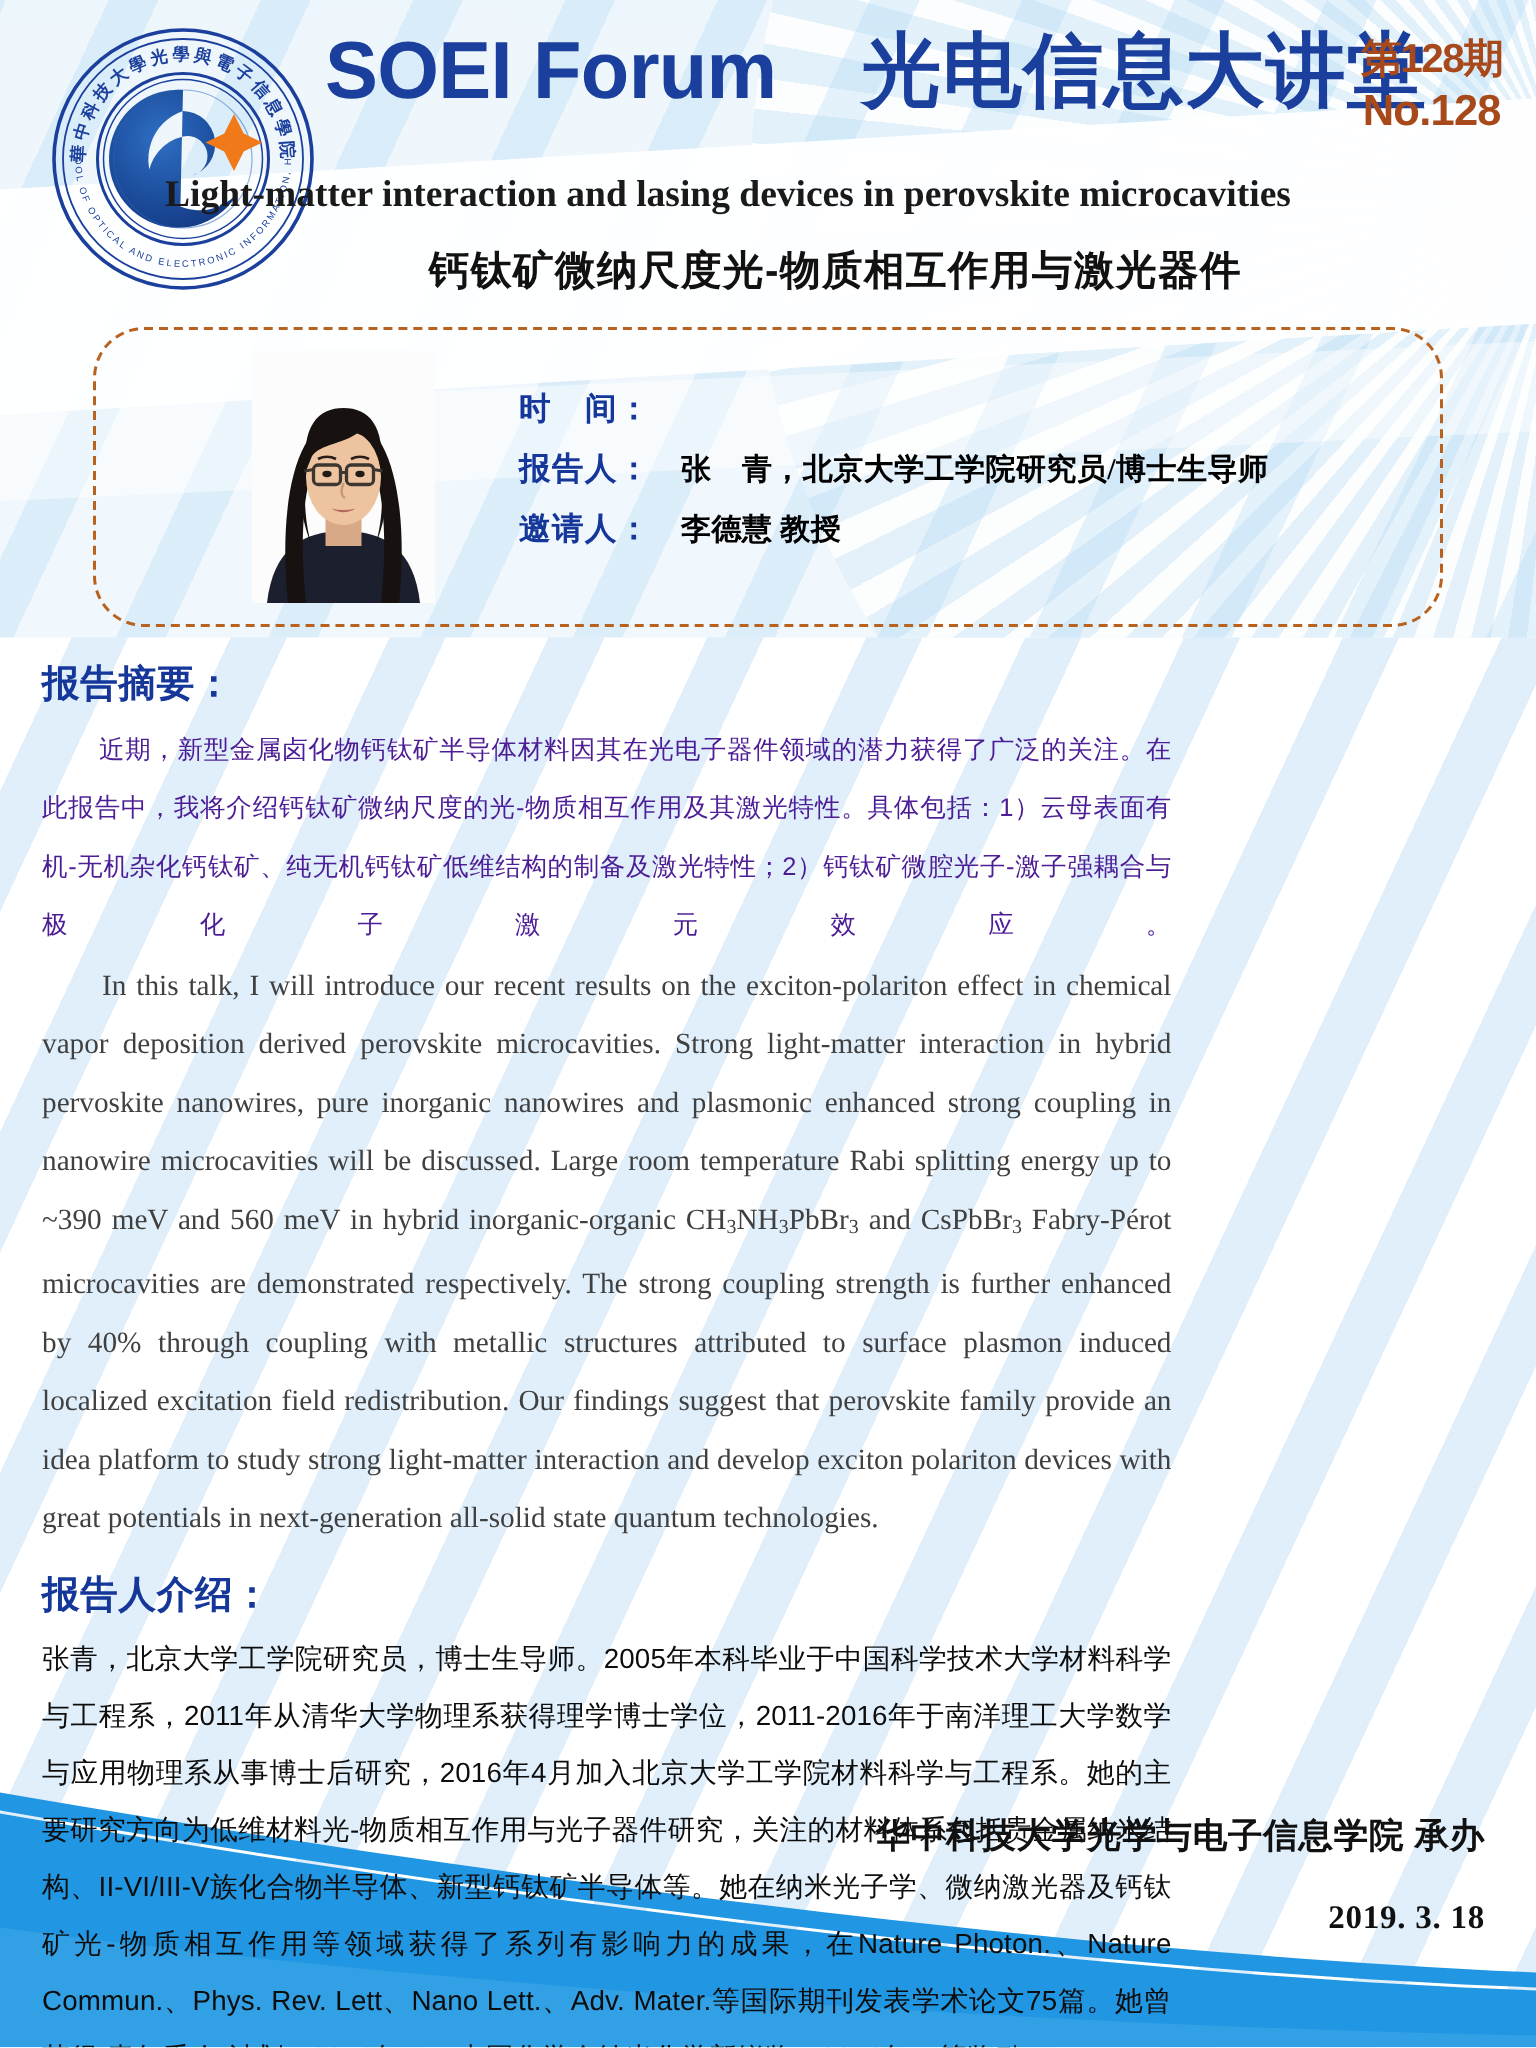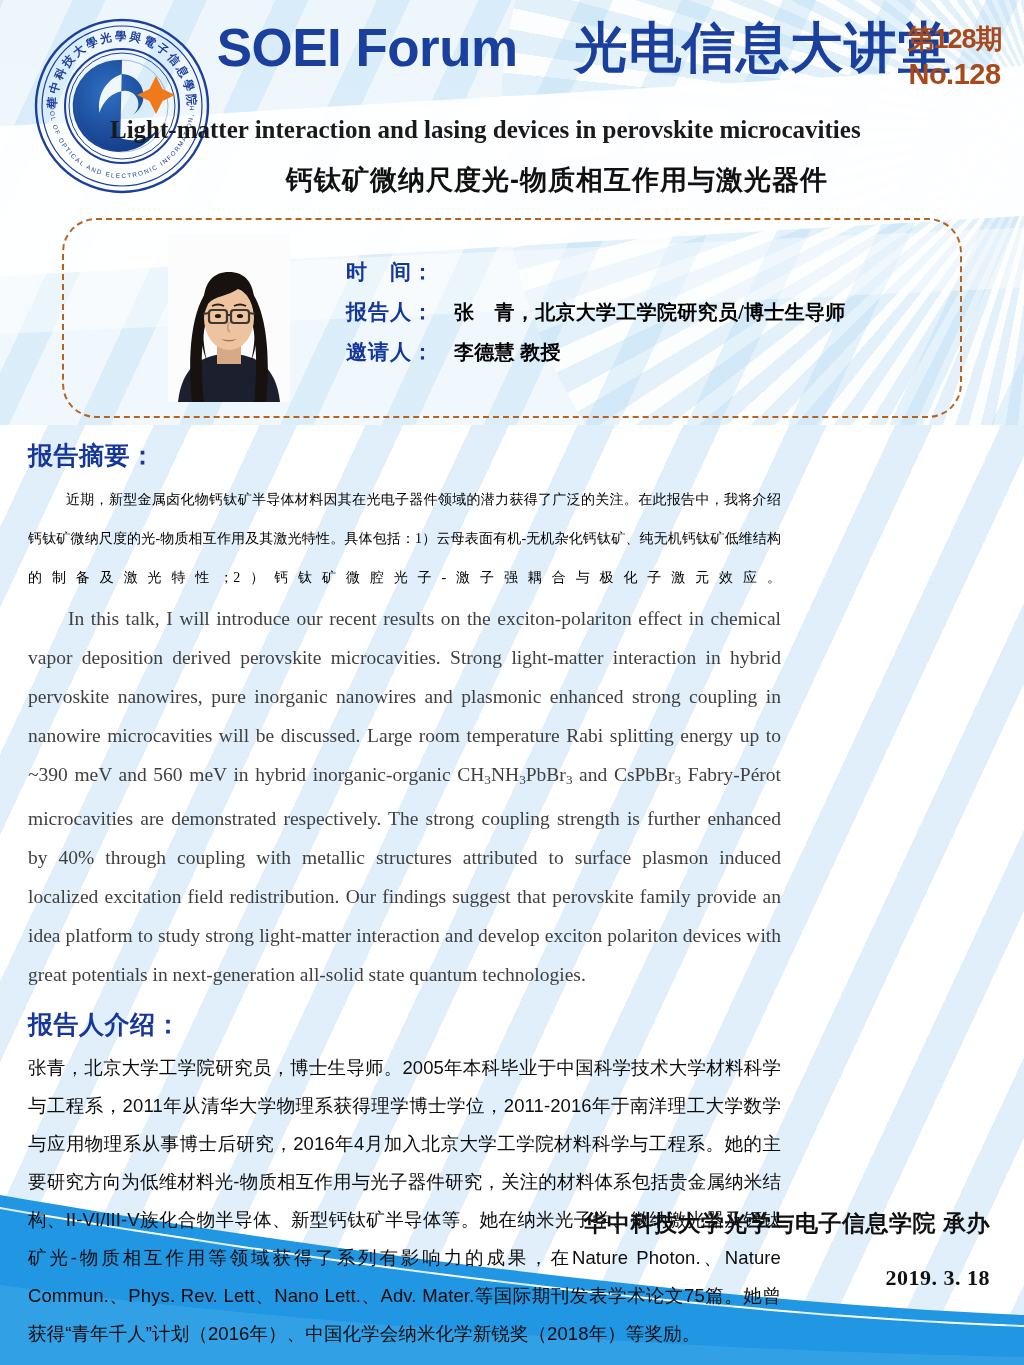--- a/index.html
+++ b/index.html
@@ -223,24 +223,24 @@
     font-family: "Liberation Sans", sans-serif;
     font-weight: bold;
     font-size: 25px;
     color: #15379a;
     margin-top: 14px;
     margin-bottom: 8px;
     letter-spacing: 0.5px;
   }
 
   .para-cn {
-    font-family: Liberation Serif, serif;
-    font-size: 14px;
+    font-family: Liberation Sans, sans-serif;
+    font-size: 17px;
     line-height: 39px;
-    color: #000000;
+    color: #4c1d95;
     text-align: justify;
     text-align-last: justify;
     text-indent: 38px;
     letter-spacing: 0.1px;
   }
 
   .para-en {
     font-family: "Liberation Serif", serif;
     font-size: 19.5px;
     line-height: 39px;

